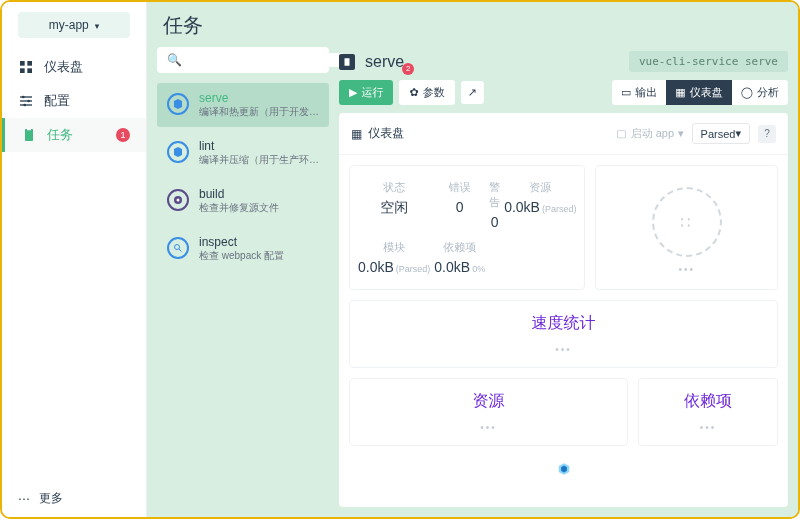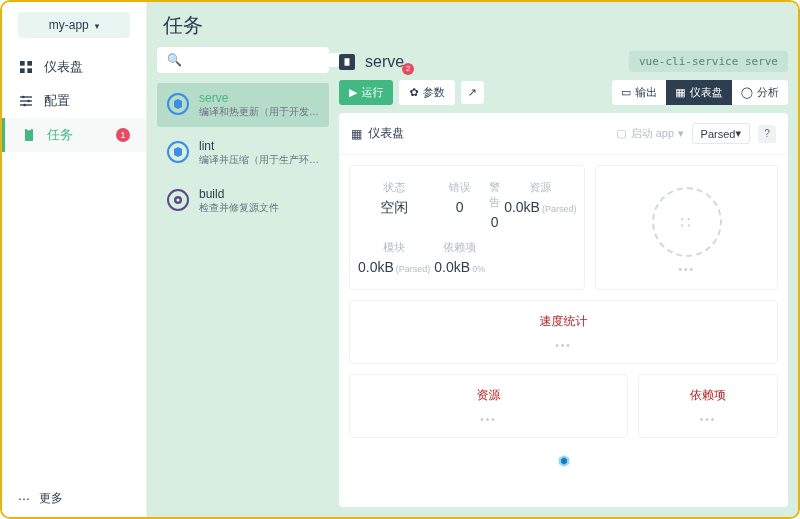--- a/index.html
+++ b/index.html
@@ -71,21 +71,21 @@
 .stats-card { border: 1px solid #eef2f5; border-radius: 4px; flex: 1; padding: 14px 8px; }
 .stats-grid { display: grid; grid-template-columns: repeat(4, 1fr); gap: 10px 4px; text-align: center; }
 .stat-label { font-size: 11px; color: #b0bcc7; margin-bottom: 4px; }
 .stat-val { font-size: 14px; color: #2c3e50; }
 .stat-sub { font-size: 9px; color: #b0bcc7; margin-left: 2px; }
 .donut { width: 70px; height: 70px; border-radius: 50%; border: 2px dashed #d1d8de; display: flex; align-items: center; justify-content: center; color: #c5ccd3; font-size: 16px; margin: auto; }
 .side-card { width: 120px; display: flex; flex-direction: column; justify-content: space-between; align-items: center; padding: 14px 8px; }
 
 .wide-row { display: flex; gap: 10px; padding: 0 10px 10px; }
 .wide-card { border: 1px solid #eef2f5; border-radius: 4px; padding: 12px; text-align: center; flex: 1; }
-.wide-card .title { font-size: 12px; color: #b91c1c; margin-bottom: 10px; }
+.wide-card .title { font-size: 16px; color: #6d28d9; margin-bottom: 10px; }
 .ellipsis { color: #c5ccd3; letter-spacing: 2px; font-size: 10px; }
 .bottom-logo { text-align: center; padding: 6px; font-size: 12px; }
 .hex { width: 14px; height: 14px; display: inline-block; }
 svg { display: block; }
 </style>
 </head>
 <body>
 
 <div class="window">
   <aside class="sidebar">
@@ -168,20 +168,32 @@
         <div class="task-item" style="background:transparent">
           <span class="task-icon purple">
               <svg viewBox="0 0 24 24" width="12" height="12" fill="#5b4b8a">
                 <circle cx="12" cy="12" r="8"></circle>
                 <circle cx="12" cy="12" r="3" fill="#fff"></circle>
               </svg>
             </span>
           <div class="task-text">
             <div class="task-name">build</div>
             <div class="task-desc">检查并修复源文件</div>
+          </div>
+        </div>
+        <div class="task-item" style="background:transparent">
+          <span class="task-icon teal">
+              <svg viewBox="0 0 24 24" width="12" height="12" fill="none" stroke="#3a8ee6" stroke-width="2">
+                <circle cx="10" cy="10" r="5"></circle>
+                <line x1="14" y1="14" x2="19" y2="19"></line>
+              </svg>
+            </span>
+          <div class="task-text">
+            <div class="task-name">inspect</div>
+            <div class="task-desc">检查 webpack 配置</div>
           </div>
         </div>
       </div>
 
       <div class="detail">
         <div class="detail-top">
           <span class="task-title-icon">
               <svg viewBox="0 0 24 24" width="10" height="10" fill="#fff">
                 <rect x="6" y="3" width="12" height="18"></rect>
               </svg>

